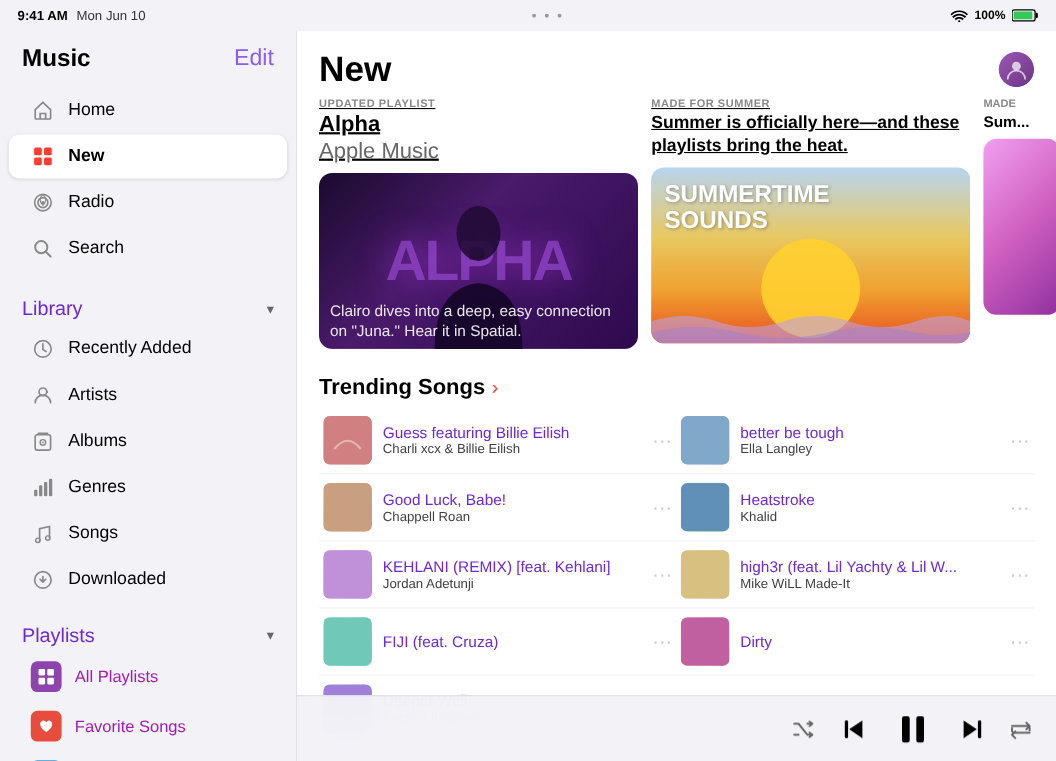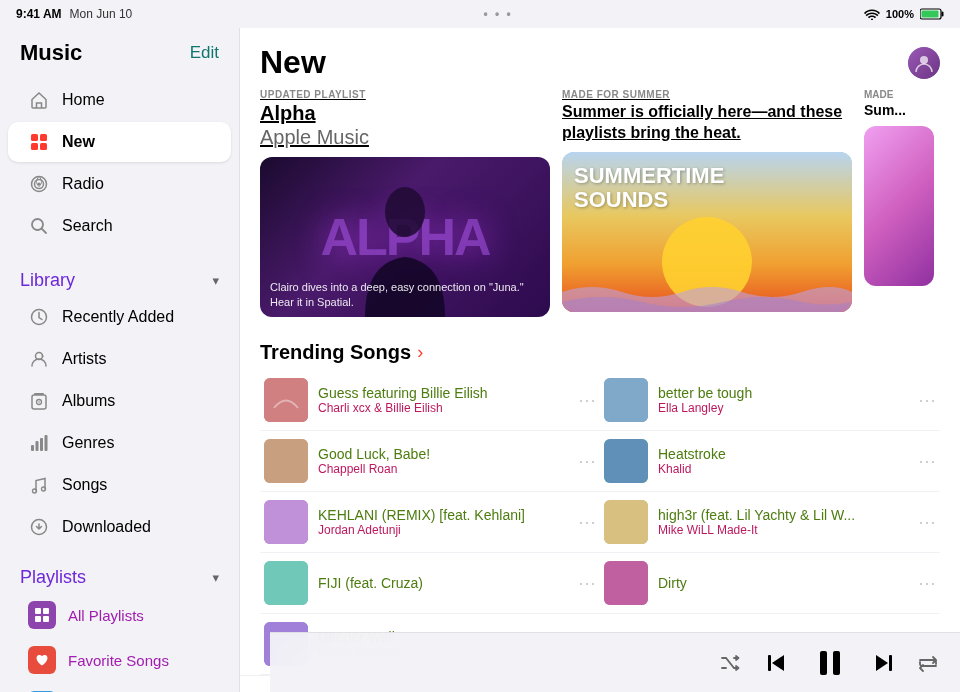--- a/index.html
+++ b/index.html
@@ -29,21 +29,21 @@
 
     
     .app-container {
       display: flex;
       height: 664px;
       background: #f2f2f7;
     }
 
     
     .sidebar {
-      width: 240px;
+      width: 270px;
       background: #f2f2f7;
       display: flex;
       flex-direction: column;
       padding: 0;
       flex-shrink: 0;
       overflow-y: auto;
       border-right: 1px solid #e0e0e5;
     }
 
     .sidebar-header {
@@ -53,22 +53,22 @@
       padding: 12px 20px 8px 20px;
     }
 
     .sidebar-title {
       font-size: 22px;
       font-weight: 700;
       color: #000;
     }
 
     .sidebar-edit-btn {
-      font-size: 17px;
-      color: #0f766e;
+      font-size: 21px;
+      color: #8b5cf6;
       font-weight: 400;
       cursor: pointer;
       background: none;
       border: none;
     }
 
     .sidebar-nav {
       padding: 4px 0;
     }
 
@@ -257,21 +257,21 @@
       color: rgba(160, 80, 220, 0.6);
       letter-spacing: -2px;
       text-shadow: 0 0 30px rgba(150, 50, 200, 0.8);
     }
 
     .card-caption {
       position: absolute;
       bottom: 8px;
       left: 10px;
       right: 10px;
-      font-size: 11px;
+      font-size: 14px;
       color: rgba(255,255,255,0.9);
       font-weight: 400;
       line-height: 1.3;
     }
 
     
     .summer-card-bg {
       width: 100%;
       height: 100%;
       background: linear-gradient(180deg, #87ceeb 0%, #ffd700 50%, #ff8c00 80%, #ff4500 100%);
@@ -349,29 +349,29 @@
       border-radius: 6px;
       flex-shrink: 0;
       overflow: hidden;
     }
 
     .song-info { flex: 1; min-width: 0; }
 
     .song-title {
       font-size: 14px;
       font-weight: 500;
-      color: #4d7c0f;
+      color: #6d28d9;
       white-space: nowrap;
       overflow: hidden;
       text-overflow: ellipsis;
     }
 
     .song-artist {
       font-size: 12px;
-      color: #be185d;
+      color: #404040;
       white-space: nowrap;
       overflow: hidden;
       text-overflow: ellipsis;
     }
 
     .song-more {
       color: #c7c7cc;
       font-size: 18px;
       cursor: pointer;
       flex-shrink: 0;

